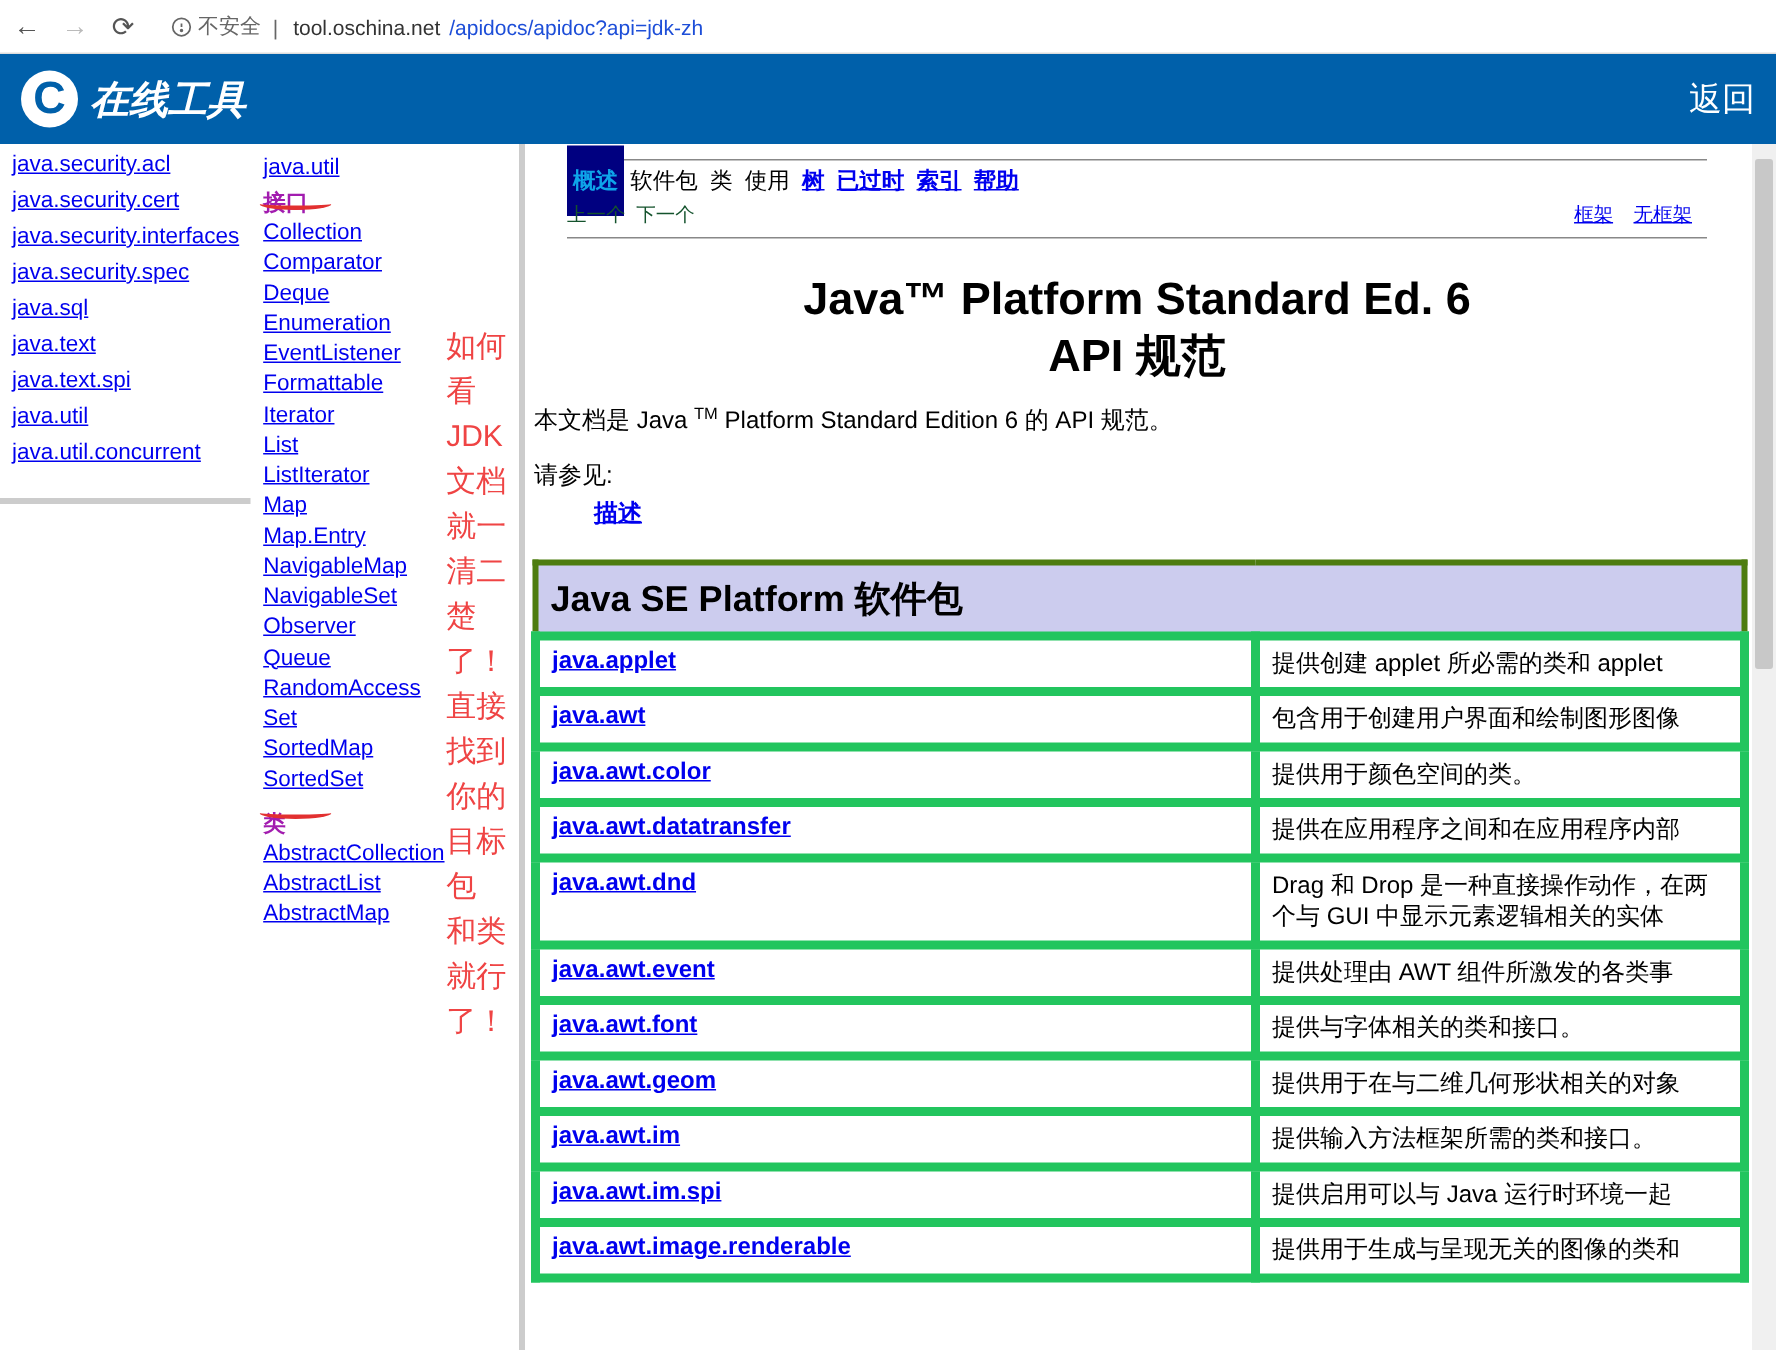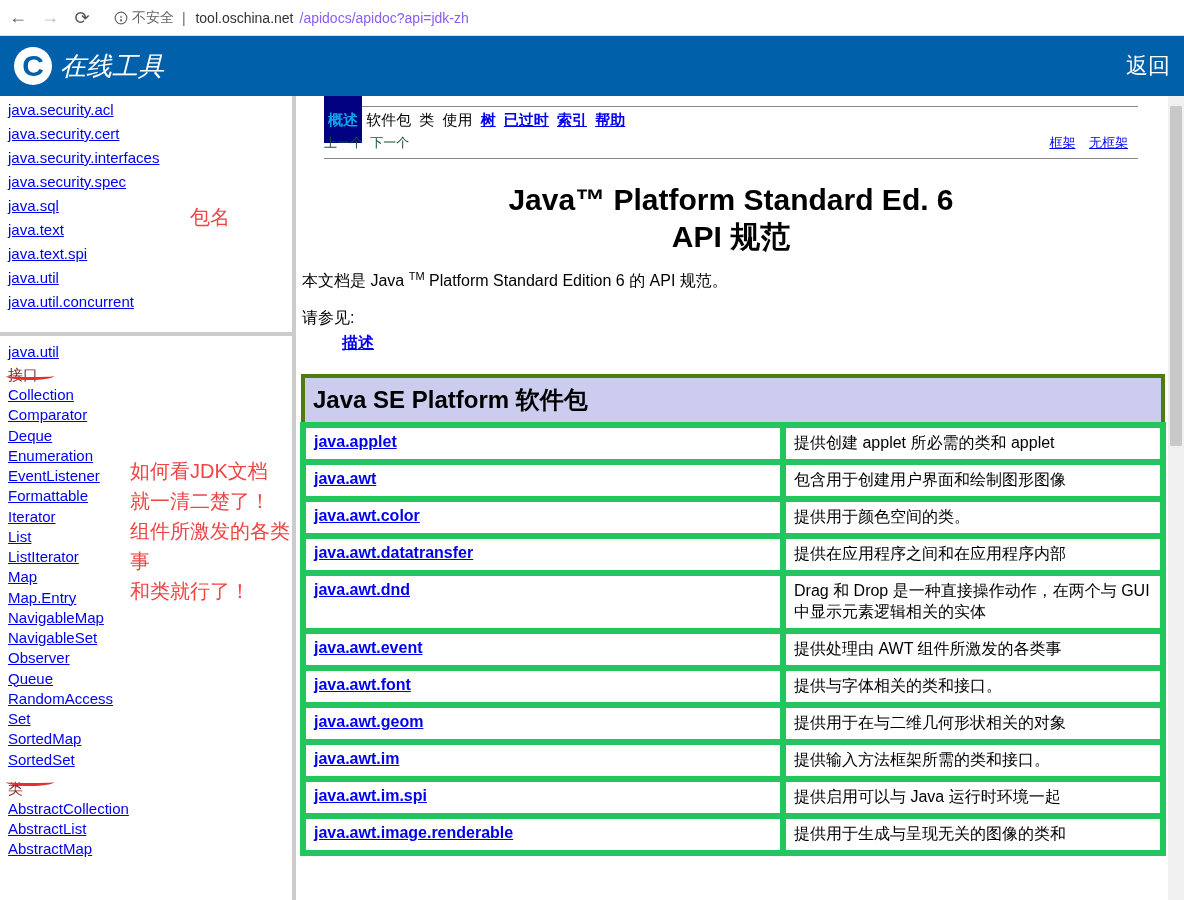--- a/index.html
+++ b/index.html
@@ -4,37 +4,37 @@
 <style>
 * { box-sizing: border-box; margin: 0; padding: 0; }
 body { font-family: Arial, "Microsoft YaHei", sans-serif; font-size: 14px; width: 1184px; height: 900px; overflow: hidden; background: #fff; }
 .browser-bar { height: 36px; display: flex; align-items: center; padding: 0 8px; border-bottom: 1px solid #ddd; gap: 12px; }
 .nav-btn { width: 20px; height: 20px; display: flex; align-items: center; justify-content: center; color: #555; cursor: pointer; font-size: 18px; }
 .nav-btn.disabled { color: #bbb; }
 .url-bar { flex: 1; display: flex; align-items: center; gap: 6px; color: #555; font-size: 14px; padding-left: 10px; }
 .url-info { display: flex; align-items: center; gap: 4px; color: #666; }
 .url-info svg { width: 14px; height: 14px; }
 .url-text { color: #333; }
-.url-gray { color: #8b5cf6; }
+.url-gray { color: #1d4ed8; }
 .site-header { height: 60px; background: #0060aa; color: #fff; display: flex; align-items: center; padding: 0 14px; justify-content: space-between; }
 .logo-area { display: flex; align-items: center; gap: 8px; }
 .logo-c { width: 38px; height: 38px; background: #fff; color: #0060aa; border-radius: 50%; font-weight: bold; font-size: 30px; display: flex; align-items: center; justify-content: center; }
-.logo-text { font-size: 26px; font-style: italic; font-weight: normal; font-family: "KaiTi", serif; }
+.logo-text { font-size: 26px; font-style: italic; font-weight: bold; font-family: "KaiTi", serif; }
 .back-link { font-size: 22px; color: #fff; }
 .frames { display: flex; height: calc(100% - 96px); }
-.left-col { width: 296px; display: flex; flex-direction: column; border-right: 4px solid #ccc; position: relative; }
+.left-col { width: 350px; display: flex; flex-direction: row; border-right: 4px solid #ccc; position: relative; }
 .pkg-frame { height: 240px; overflow: scroll; border-bottom: 4px solid #ccc; padding: 2px 8px; position: relative; }
 .cls-frame { flex: 1; overflow: scroll; padding: 4px 8px; position: relative; }
 .right-col { flex: 1; overflow: scroll; position: relative; }
 .right-inner { padding: 2px 0 0 0; }
 a { color: #0000ee; text-decoration: underline; cursor: pointer; }
 .pkg-link { display: block; font-size: 15px; line-height: 1.6; }
 .ann-red { color: #ef4444; position: absolute; font-size: 20px; }
 .red-mark { position: absolute; width: 48px; height: 8px; border-bottom: 3px solid #e23030; border-radius: 0 0 50% 50%; }
-.cls-heading { font-size: 15px; color: #7f1d1d; margin-top: 2px; }
+.cls-heading { font-size: 15px; color: #a21caf; margin-top: 2px; font-weight: bold; }
 .cls-link { display: block; font-size: 15px; line-height: 1.35; }
 .nav-top { margin: 8px 28px 0 28px; border-top: 1px solid #888; font-size: 15px; }
 .nav-row1 { padding: 4px 0; }
 .nav-item { margin-right: 4px; font-weight: bold; text-decoration: underline; cursor: pointer; }
 .nav-item.plain { text-decoration: none; font-weight: normal; }
 .nav-sel { background: #000080; color: #0ea5e9; padding: 15px 4px; font-weight: bold; }
 .nav-row2 { display: flex; justify-content: space-between; font-size: 13px; border-bottom: 1px solid #888; padding-bottom: 6px; }
 .nav-row2 a { margin-right: 10px; font-size: 13px; }
 .nav-prev { color: #14532d; }
 h1.api-title { text-align: center; font-size: 30px; font-weight: bold; margin: 24px 0 6px 0; }
@@ -117,21 +117,21 @@
           <a class="cls-link">Observer</a>
           <a class="cls-link">Queue</a>
           <a class="cls-link">RandomAccess</a>
           <a class="cls-link">Set</a>
           <a class="cls-link">SortedMap</a>
           <a class="cls-link">SortedSet</a>
         </div>
       <div class="ann-red" style="top:120px; left:130px; line-height:1.5;">
         <div>如何看JDK文档</div>
         <div>就一清二楚了！</div>
-        <div>组件所激发的各类事</div>
+        <div>直接找到你的目标包</div>
         <div>和类就行了！</div>
       </div>
       <div class="cls-heading" style="margin-top:10px;">类</div>
       <div class="red-mark" style="top:442px; left:6px;"></div>
       <div id="class-list">
           <a class="cls-link" style="font-style: normal;">AbstractCollection</a>
           <a class="cls-link" style="font-style: normal;">AbstractList</a>
           <a class="cls-link" style="font-style: normal;">AbstractMap</a>
         </div>
     </div>

